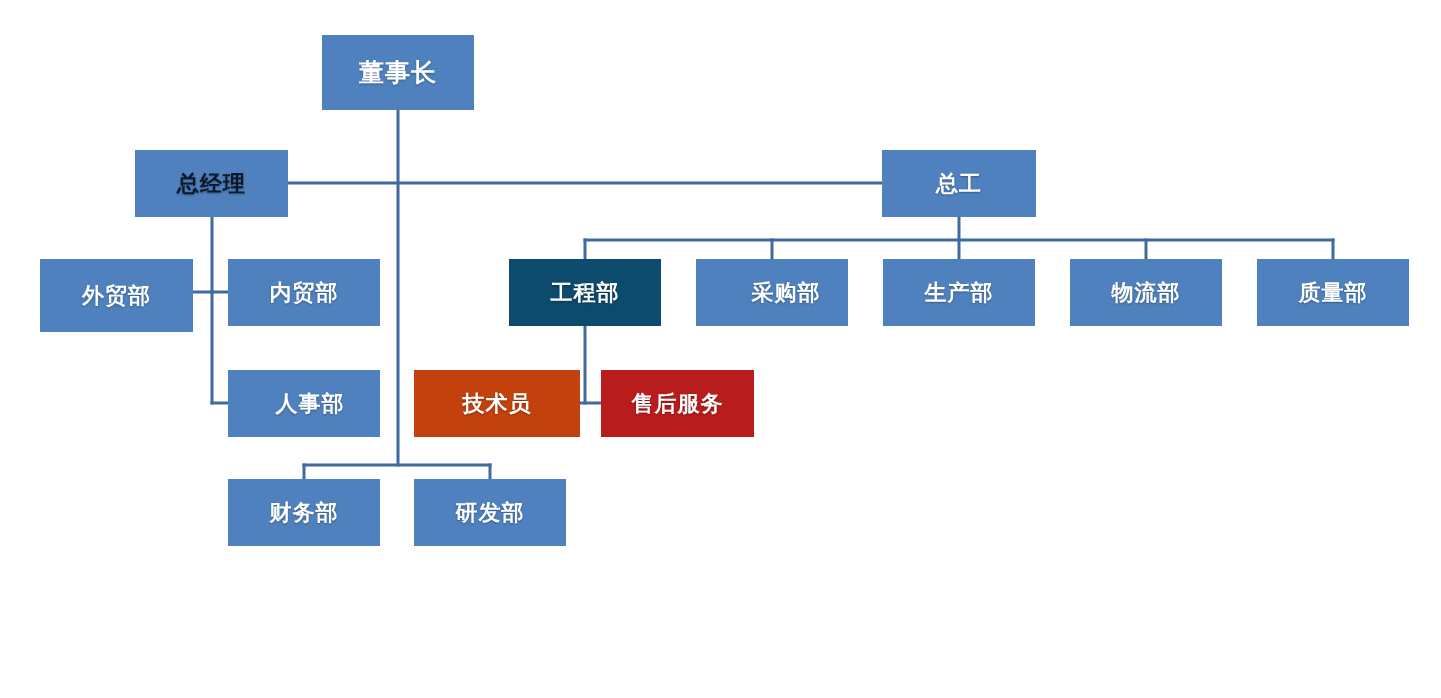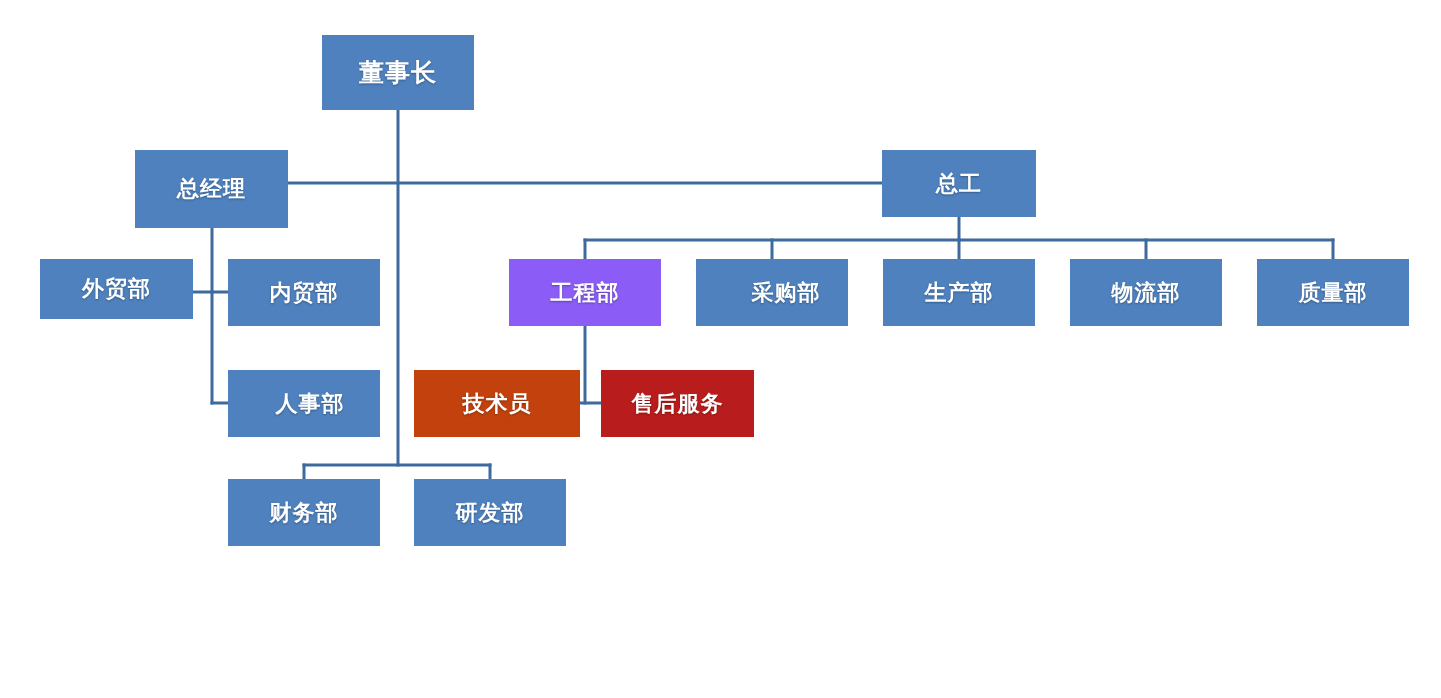--- a/index.html
+++ b/index.html
@@ -83,33 +83,33 @@
       <path d="M 304,465 L 490,465"></path>
       <path d="M 304,465 L 304,479"></path>
       <path d="M 490,465 L 490,479"></path>
     </g>
   </svg>
 
   <div id="nodes-container">
       <div class="node" style="left: 322px; top: 35px; width: 152px; height: 75px; background: rgb(78, 129, 189); color: rgb(255, 255, 255);">
         <span class="node-label size-lg">董事长</span>
       </div>
-      <div class="node" style="left: 135px; top: 150px; width: 153px; height: 78px; background: rgb(78, 129, 189); color: #ffffff;">
+      <div class="node" style="left: 135px; top: 150px; width: 153px; height: 67px; background: rgb(78, 129, 189); color: #0f172a;">
         <span class="node-label size-md">总经理</span>
       </div>
       <div class="node" style="left: 882px; top: 150px; width: 154px; height: 67px; background: rgb(78, 129, 189); color: rgb(255, 255, 255);">
         <span class="node-label size-md">总工</span>
       </div>
-      <div class="node" style="left: 40px; top: 259px; width: 153px; height: 60px; background: rgb(78, 129, 189); color: rgb(255, 255, 255);">
+      <div class="node" style="left: 40px; top: 259px; width: 153px; height: 73px; background: rgb(78, 129, 189); color: rgb(255, 255, 255);">
         <span class="node-label size-md">外贸部</span>
       </div>
       <div class="node" style="left: 228px; top: 259px; width: 152px; height: 67px; background: rgb(78, 129, 189); color: rgb(255, 255, 255);">
         <span class="node-label size-md">内贸部</span>
       </div>
-      <div class="node" style="left: 509px; top: 259px; width: 152px; height: 67px; background: #8b5cf6; color: rgb(255, 255, 255);">
+      <div class="node" style="left: 509px; top: 259px; width: 152px; height: 67px; background: #0c4a6e; color: rgb(255, 255, 255);">
         <span class="node-label size-md">工程部</span>
       </div>
       <div class="node" style="left: 696px; top: 259px; width: 152px; height: 67px; background: rgb(78, 129, 189); color: rgb(255, 255, 255); padding-left: 28px;">
         <span class="node-label size-md">采购部</span>
       </div>
       <div class="node" style="left: 883px; top: 259px; width: 152px; height: 67px; background: rgb(78, 129, 189); color: rgb(255, 255, 255);">
         <span class="node-label size-md">生产部</span>
       </div>
       <div class="node" style="left: 1070px; top: 259px; width: 152px; height: 67px; background: rgb(78, 129, 189); color: rgb(255, 255, 255); align-items: center;">
         <span class="node-label size-md">物流部</span>

